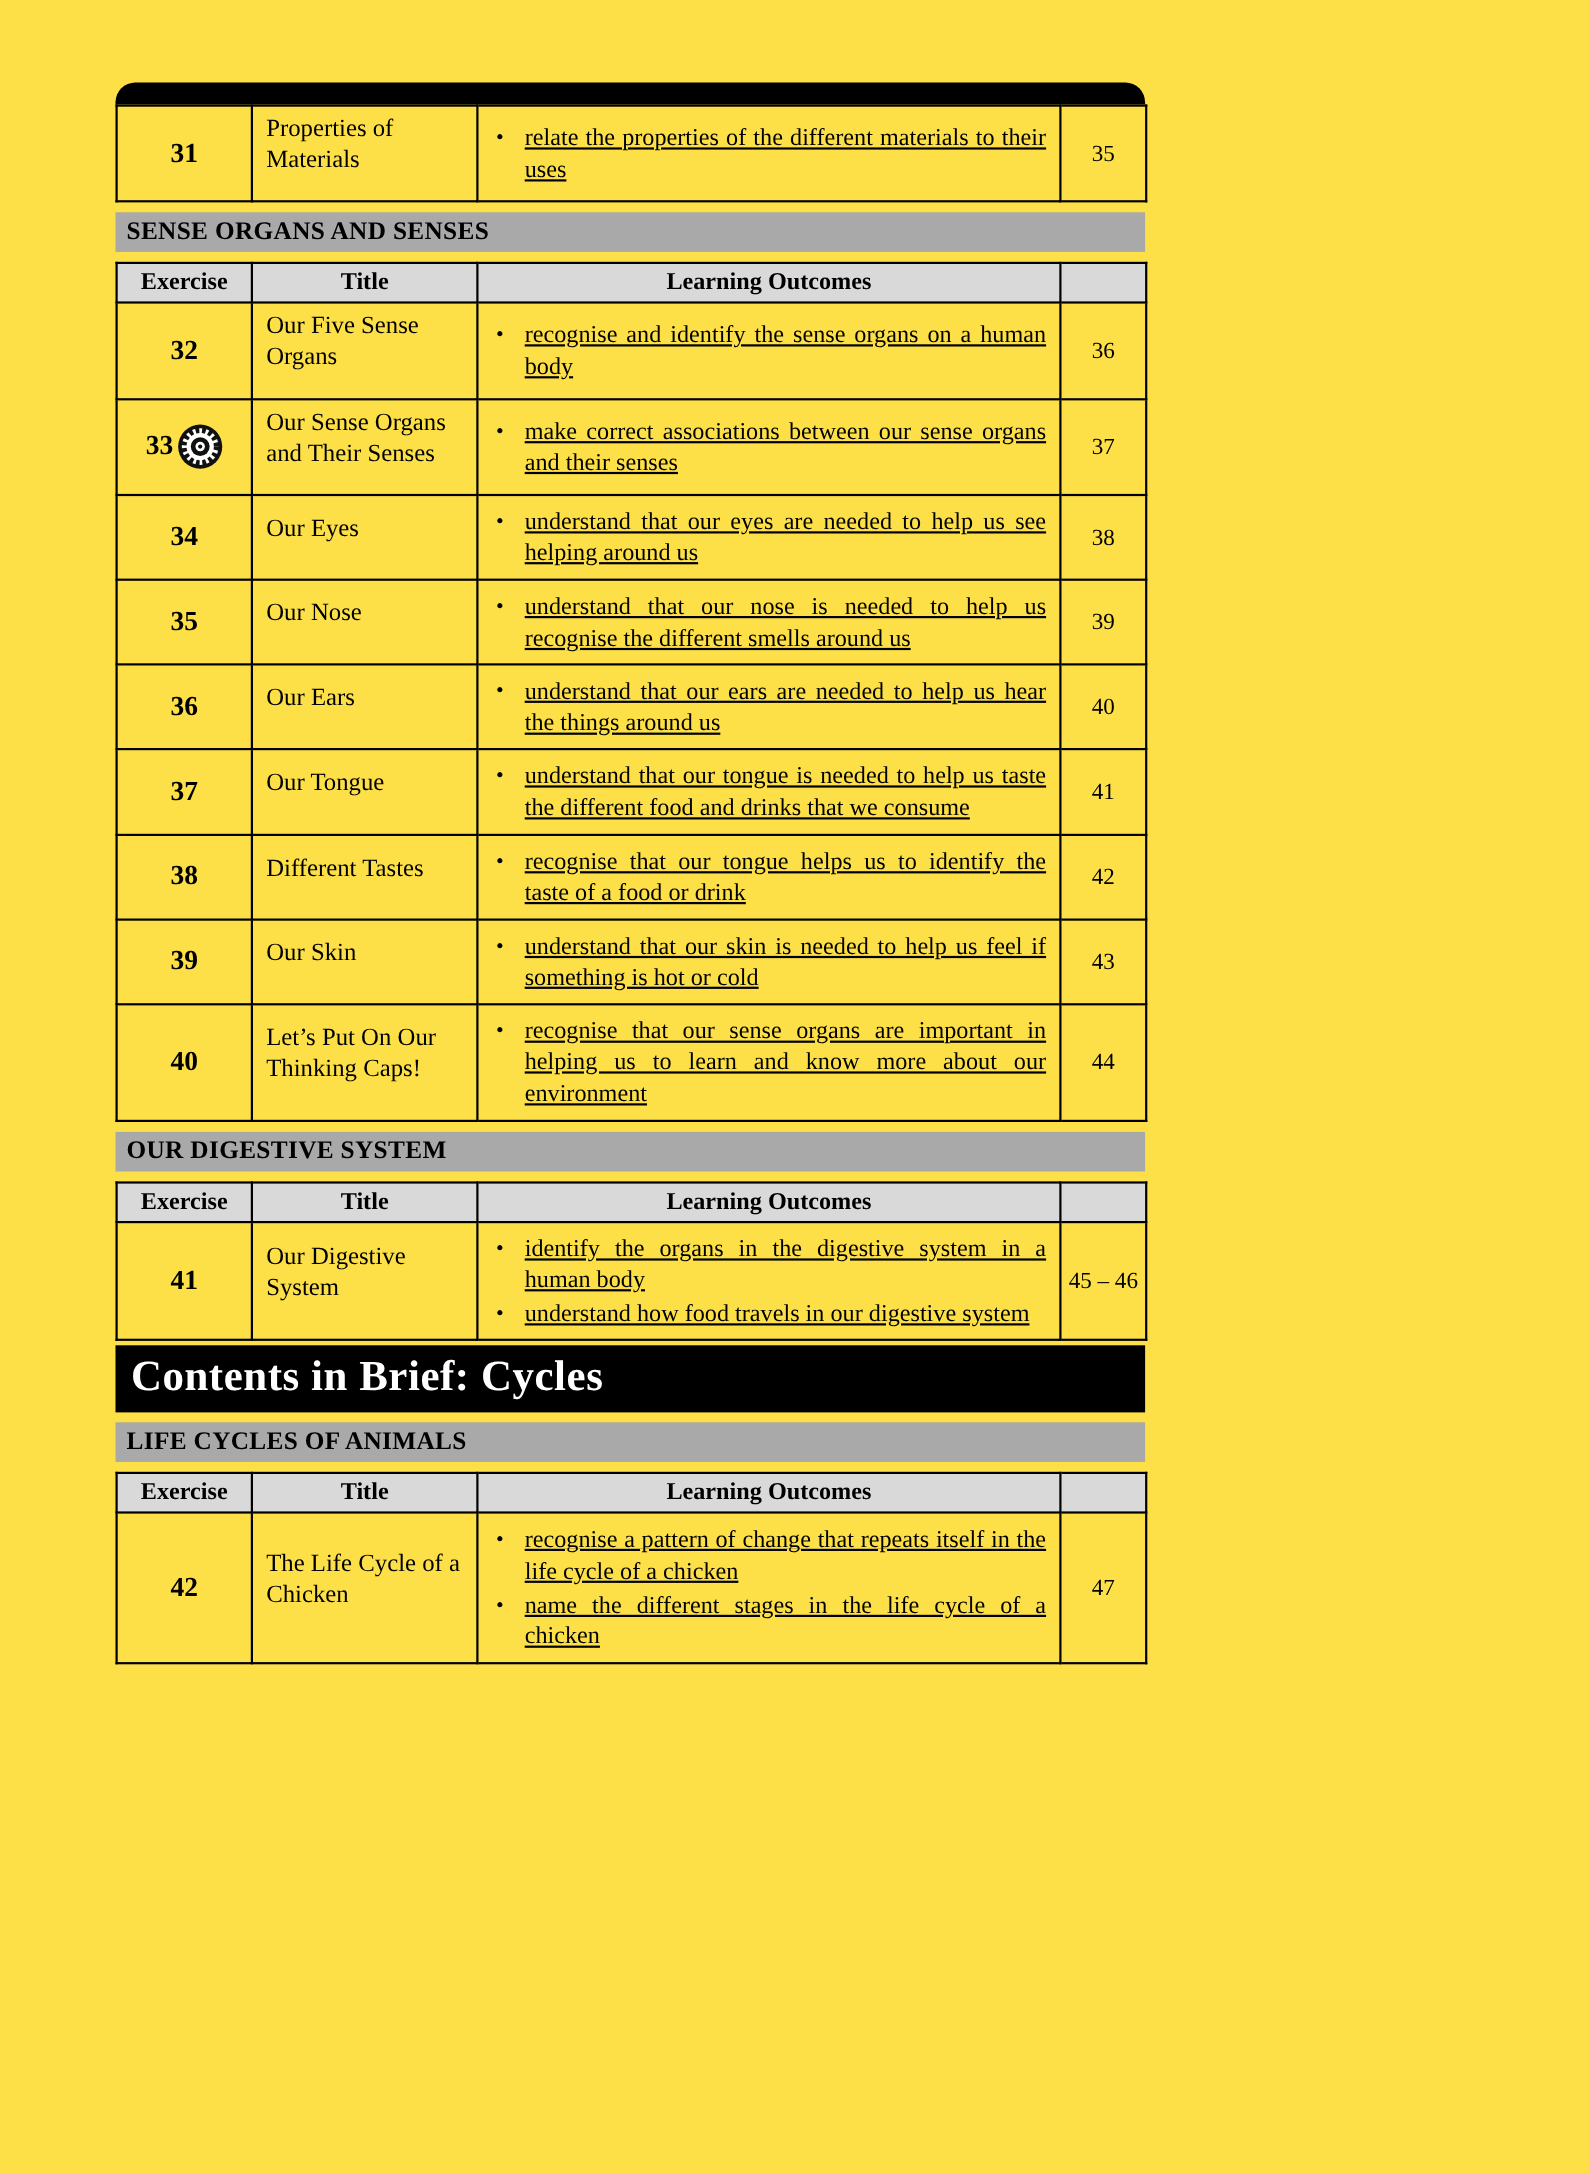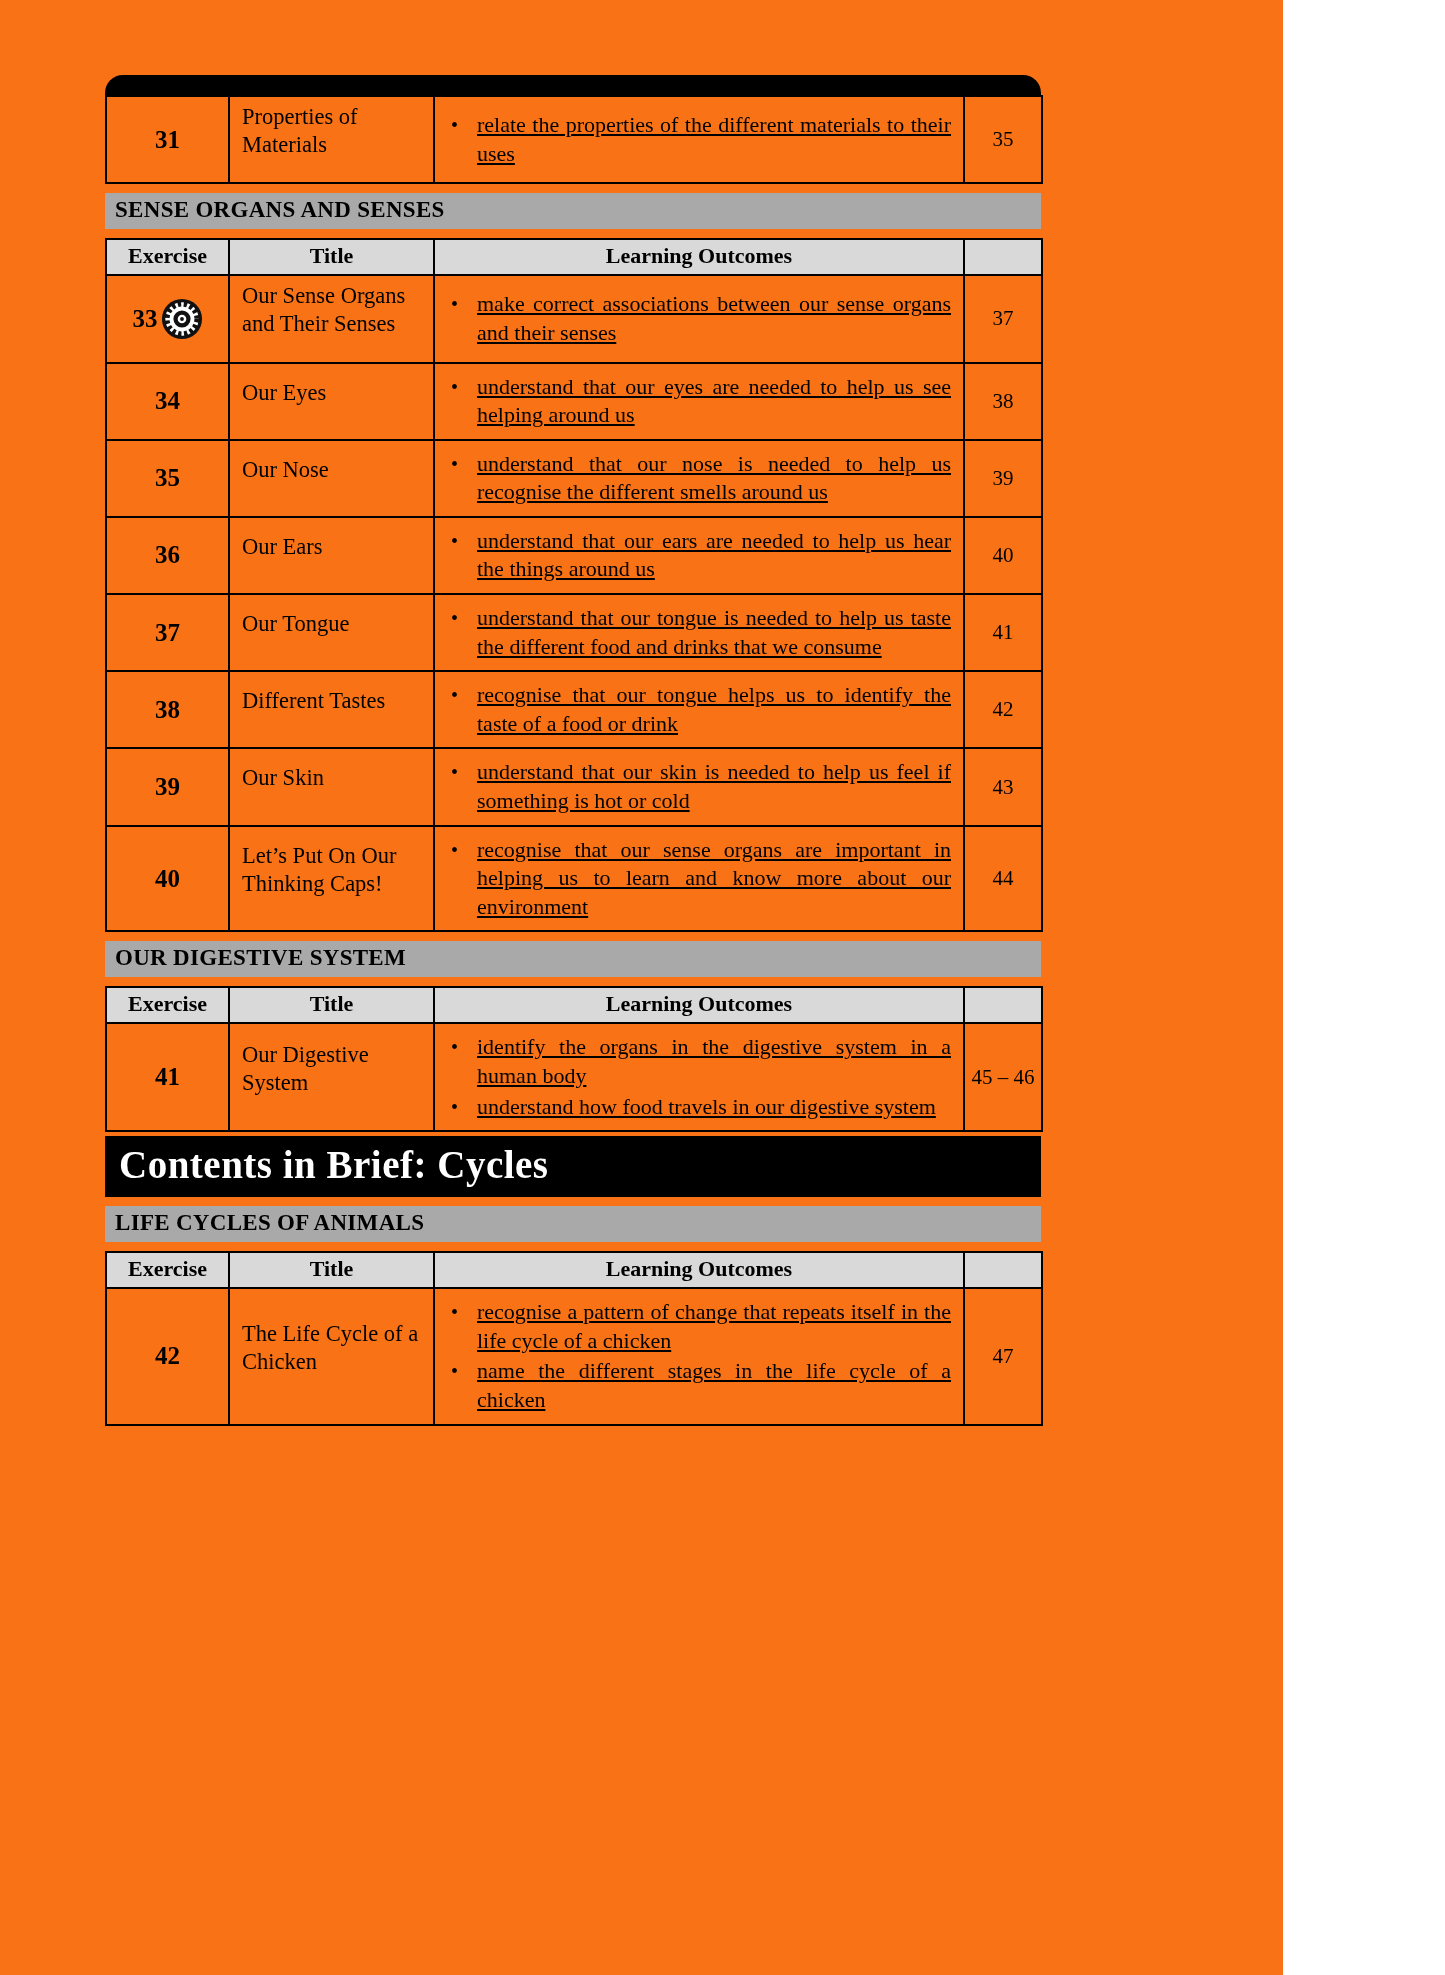--- a/index.html
+++ b/index.html
@@ -3,21 +3,21 @@
 <meta charset="utf-8">
 <style>
   * { margin:0; padding:0; box-sizing:border-box; }
   html,body { background:#ffffff; }
   body {
     width:1445px; height:1975px;
     font-family:"Liberation Serif","DejaVu Serif",serif;
     color:#000;
     position:relative;
   }
-  .sheet { position:relative; width:1283px; height:1975px; background:#f97316; overflow:hidden; }
+  .sheet { position:relative; width:1445px; height:1975px; background:#fde047; overflow:hidden; }
   .doc { position:absolute; left:105px; top:75px; width:936px; }
 
   .cap {
     height:20px; background:var(--border,#000);
     border-radius:18px 18px 0 0;
   }
 
   .banner {
     background:var(--banner-bg,#000);
     color:var(--banner-text,#fff);
@@ -116,20 +116,35 @@
         <th>Exercise</th>
         <th>Title</th>
         <th>Learning Outcomes</th>
         <th></th>
       </tr>
     </thead>
     <tbody>
           <tr>
     <td class="cell-ex">
       <span class="ex-wrap">
+        <span class="ex-num">32</span>
+      </span>
+    </td>
+    <td class="cell-title">Our Five Sense Organs</td>
+    <td class="cell-out">
+              <div class="outcome">
+    <span class="obullet">•</span>
+    <span class="otext">recognise and identify the sense organs on a human body</span>
+  </div>
+            </td>
+    <td class="cell-page">36</td>
+  </tr>
+          <tr>
+    <td class="cell-ex">
+      <span class="ex-wrap">
         <span class="ex-num">33</span>
       <span class="cd">
     <svg viewBox="0 0 44 44" width="42" height="42">
       <circle cx="22" cy="22" r="21" fill="#111"></circle>
       <circle cx="22" cy="22" r="17.5" fill="#fff"></circle>
       <circle cx="22" cy="22" r="16" fill="none" stroke="#111" stroke-width="6" stroke-dasharray="3.6 2.8"></circle>
       <circle cx="22" cy="22" r="9" fill="#111"></circle>
       <circle cx="22" cy="22" r="4.5" fill="#fff"></circle>
       <circle cx="22" cy="22" r="2" fill="#111"></circle>
     </svg>

